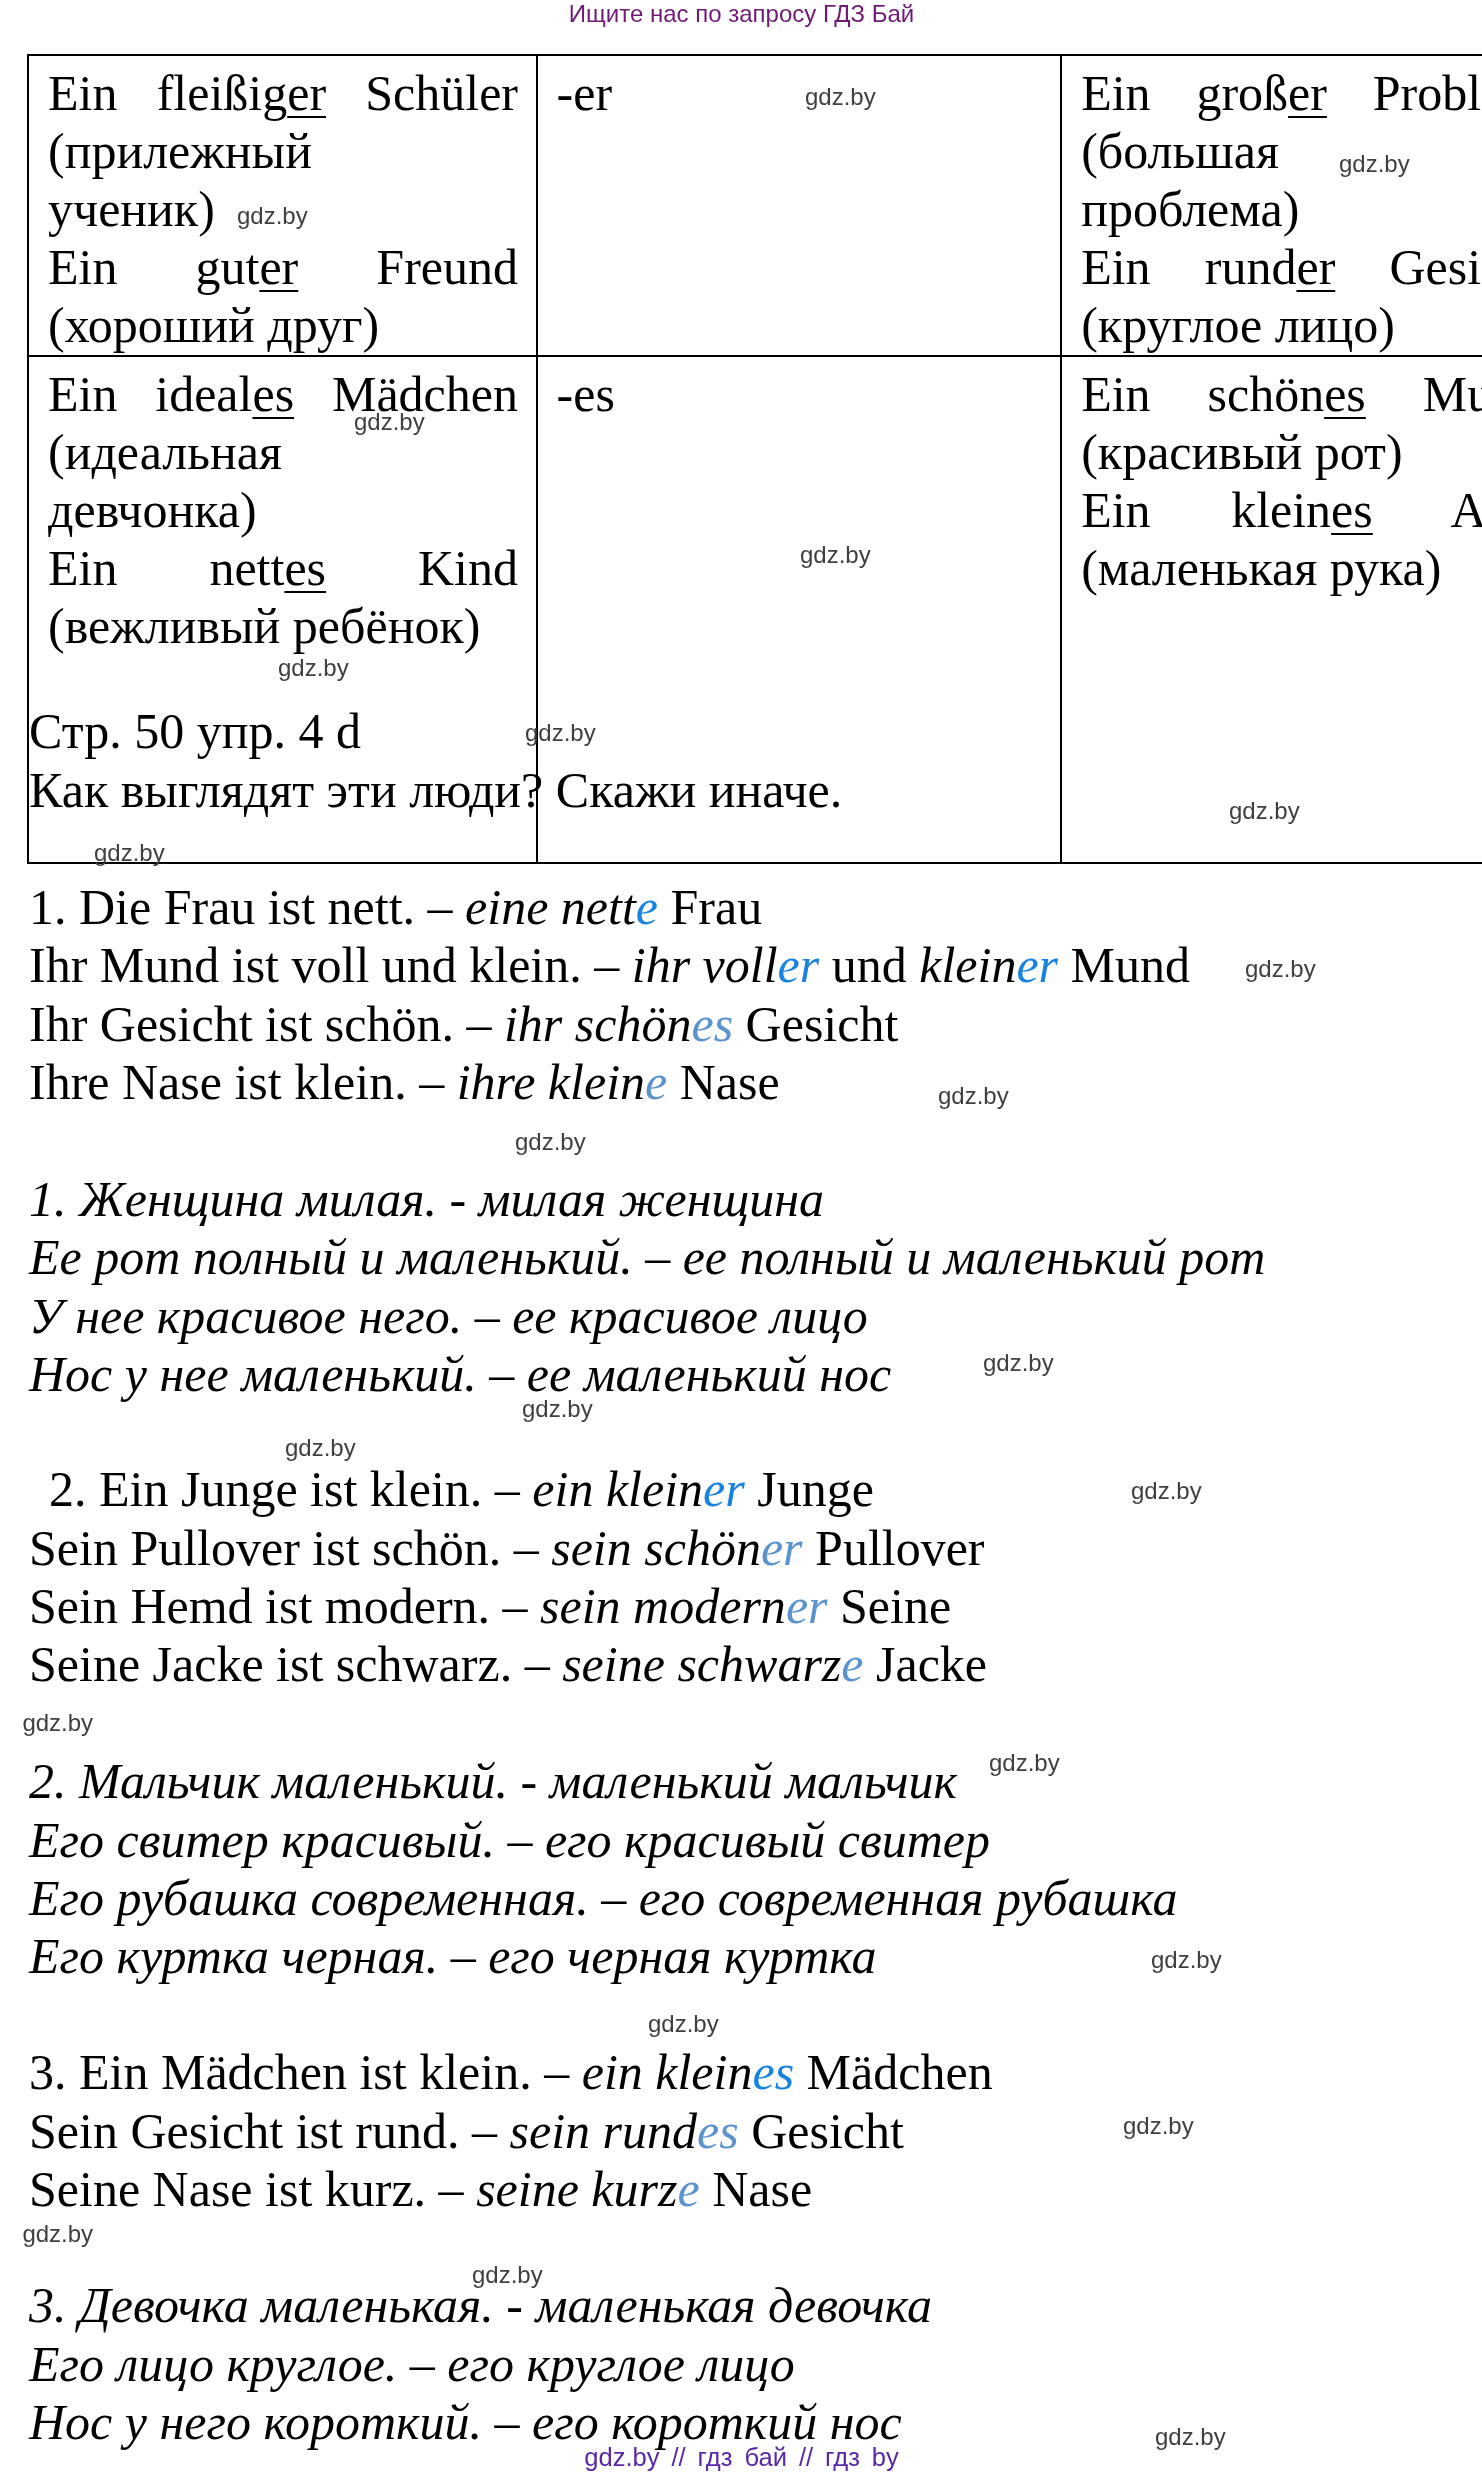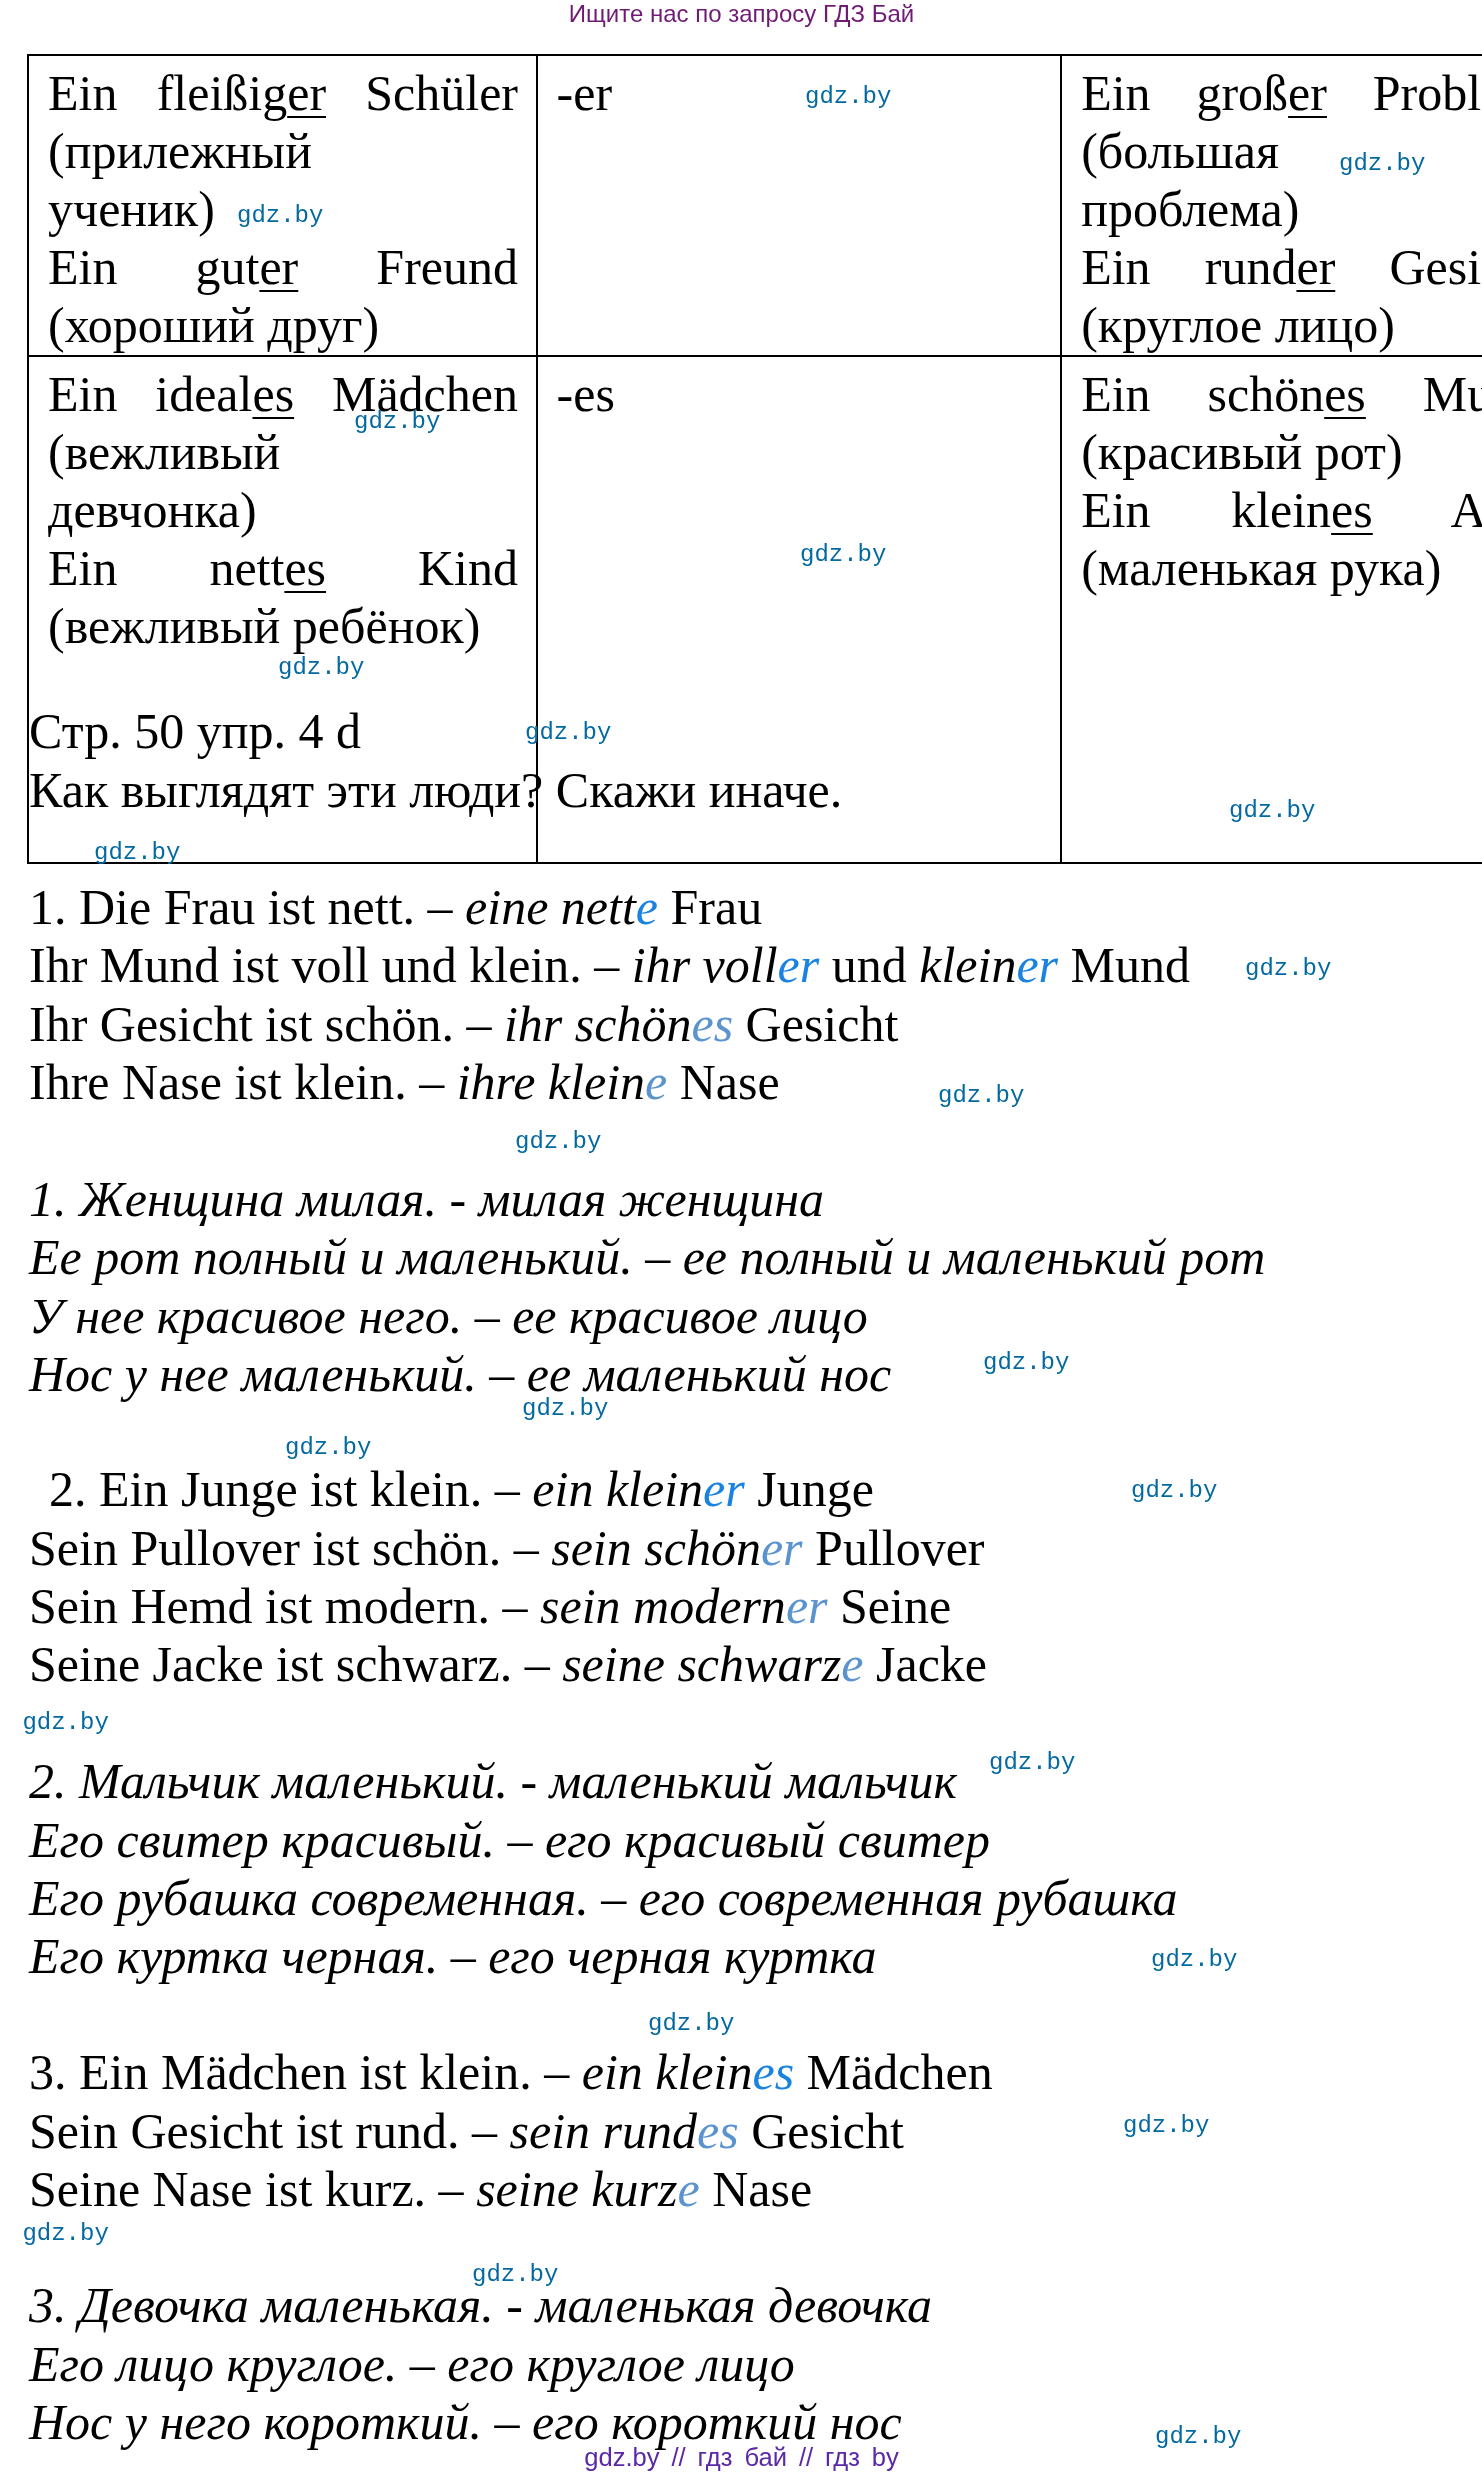--- a/index.html
+++ b/index.html
@@ -18,22 +18,22 @@
   .grid tr.r1 { height: 301px; }
   .grid tr.r2 { height: 507px; }
   .cell-line { display: block; text-align: justify; text-align-last: justify; }
   .cell-line.last { text-align-last: left; }
   .u { text-decoration: underline; text-decoration-thickness: 2.4px; text-underline-offset: 6.4px; }
   .line { position: absolute; left: 29px; font-size: 50px; line-height: 58px; white-space: nowrap; }
   .ru-it { font-style: italic; }
   .it { font-style: italic; }
   .hl-a { color: #1a83e0; }
   .hl-b { color: #5b93cf; }
-  .wm { position: absolute; font-family: Liberation Mono, monospace;
-        font-size: 24px; line-height: 27px; color: #0369a1; white-space: nowrap; }
+  .wm { position: absolute; font-family: Liberation Sans, sans-serif;
+        font-size: 24px; line-height: 27px; color: #404040; white-space: nowrap; }
   .footer { position: absolute; left: 0; width: 1483px; top: 2442px; text-align: center;
         font-family: "Liberation Sans", "DejaVu Sans", sans-serif; font-size: 25.6px;
         line-height: 30px; color: #5a2aa6; word-spacing: 4.8px; }
 </style>
 </head>
 <body>
 
 <div class="top-banner">Ищите нас по запросу ГДЗ Бай</div>
 
 <table class="grid">
@@ -53,21 +53,21 @@
       <span class="cell-line"><span>Ein groß</span><span class="u">er</span><span> Problem</span></span>
       <span class="cell-line last">(большая</span>
       <span class="cell-line last">проблема)</span>
       <span class="cell-line"><span>Ein rund</span><span class="u">er</span><span> Gesicht</span></span>
       <span class="cell-line last">(круглое лицо)</span>
     </td>
   </tr>
   <tr class="r2">
     <td class="c1">
       <span class="cell-line"><span>Ein ideal</span><span class="u">es</span><span> Mädchen</span></span>
-      <span class="cell-line last">(вежливый</span>
+      <span class="cell-line last">(идеальная</span>
       <span class="cell-line last">девчонка)</span>
       <span class="cell-line"><span>Ein nett</span><span class="u">es</span><span> Kind</span></span>
       <span class="cell-line last">(вежливый ребёнок)</span>
     </td>
     <td class="c2">
       <span>-es</span>
     </td>
     <td class="c3">
       <span class="cell-line"><span>Ein schön</span><span class="u">es</span><span> Mund</span></span>
       <span class="cell-line last">(красивый рот)</span>

